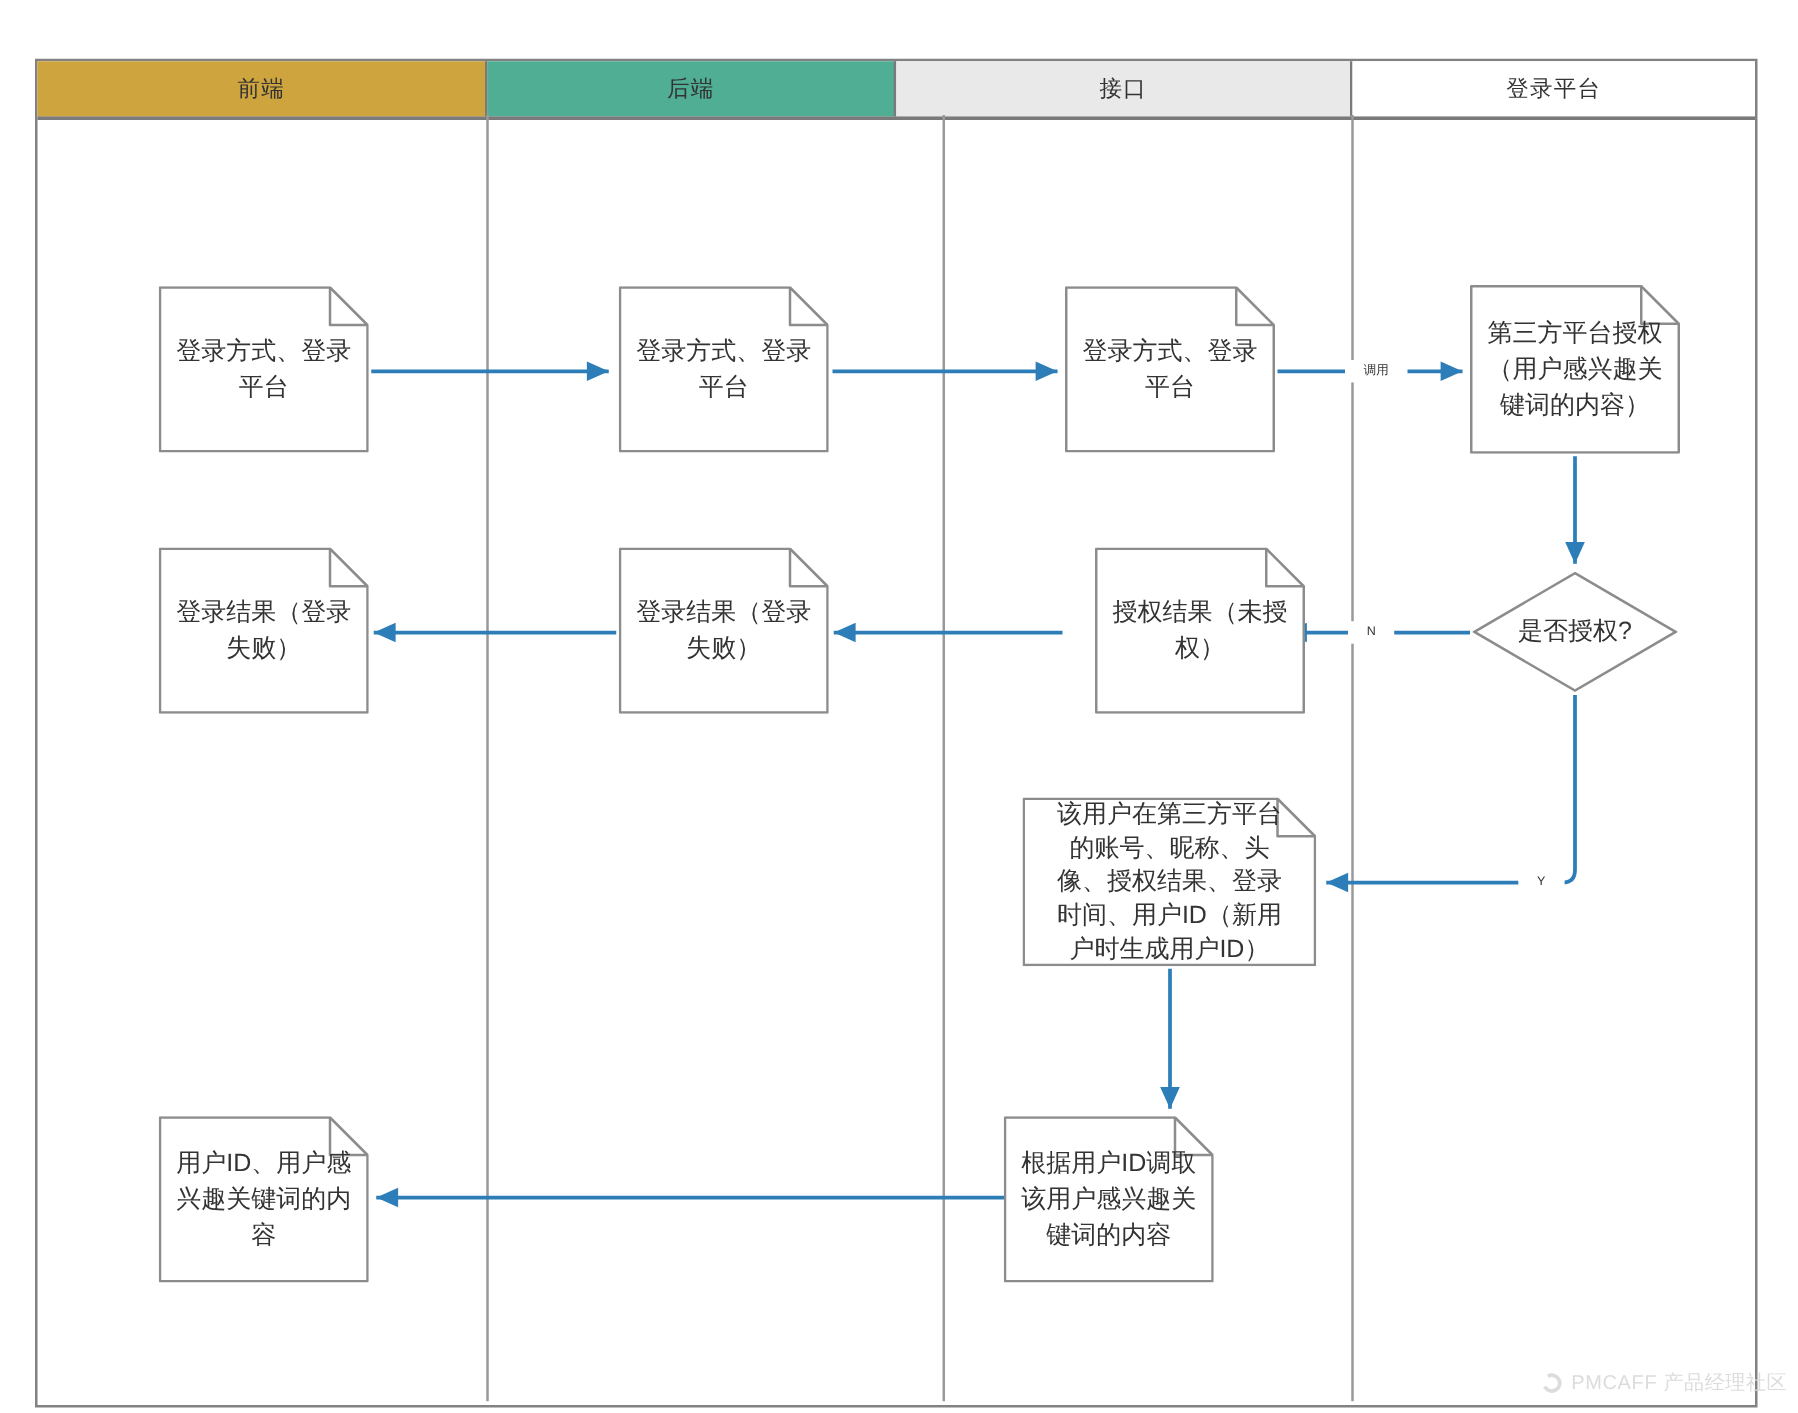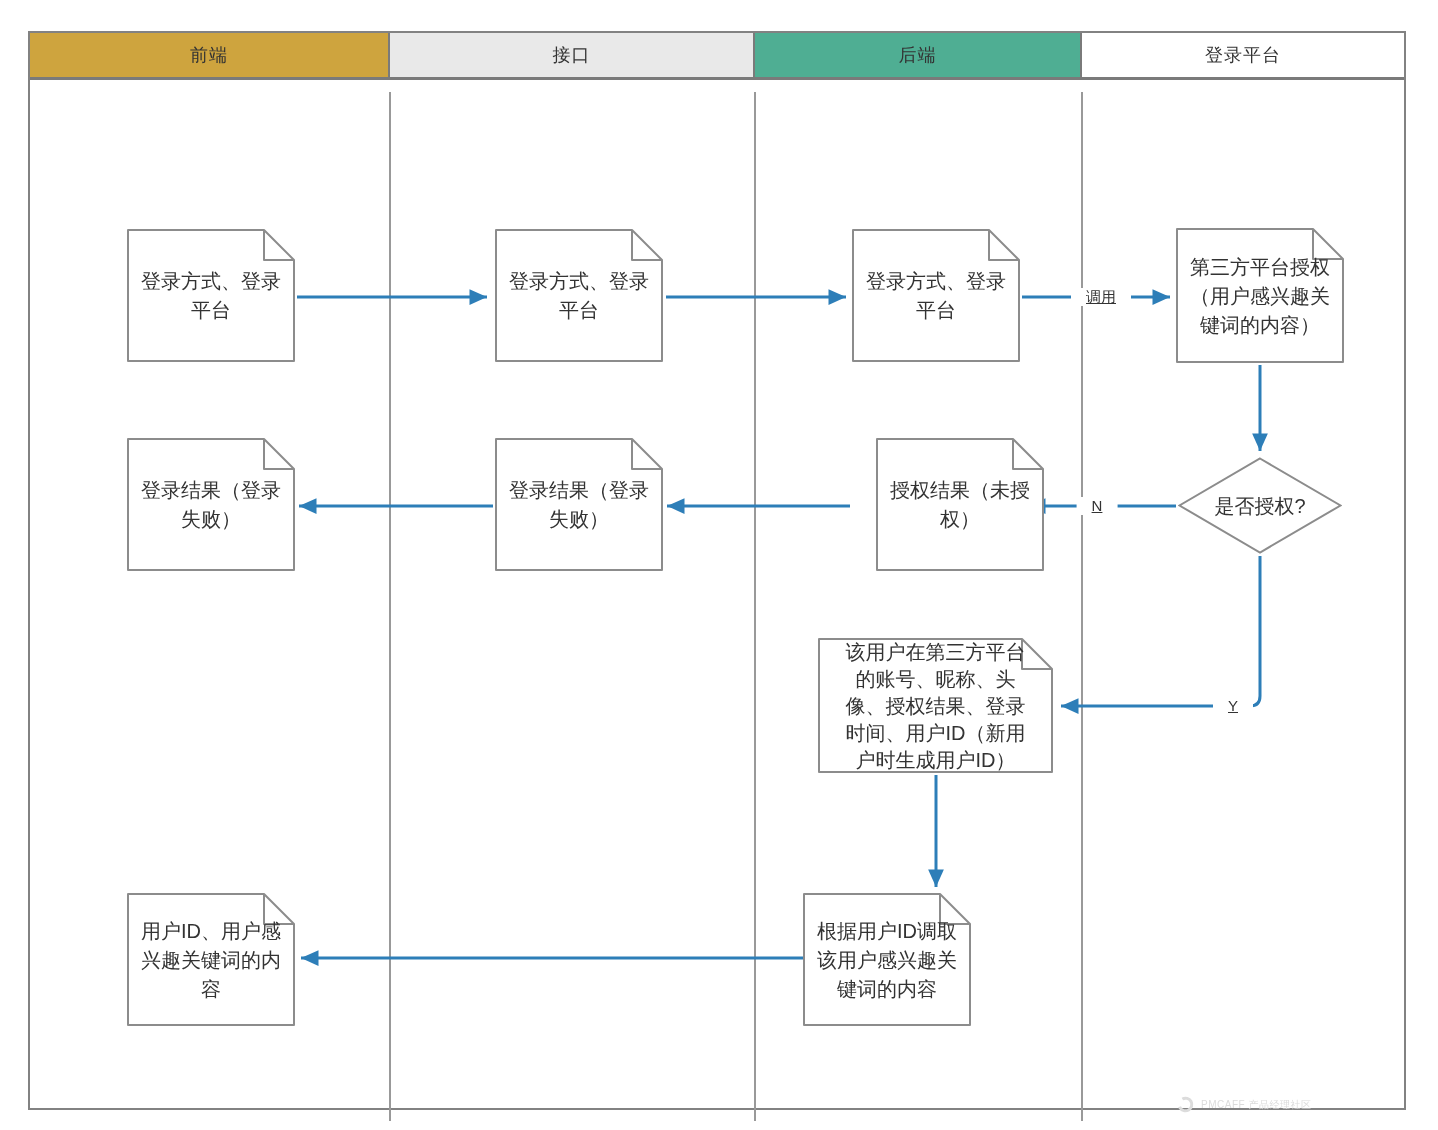--- a/index.html
+++ b/index.html
@@ -3,21 +3,21 @@
 <meta charset="utf-8">
 <style>
   html,body{margin:0;padding:0;background:#ffffff;}
   .canvas{
     position:relative;width:1438px;height:1130px;background:#ffffff;
     font-family:"Liberation Sans","DejaVu Sans",sans-serif;
     overflow:hidden;
   }
   
   .table-frame{
-    position:absolute;left:28px;top:31px;width:1378px;height:1079px;
+    position:absolute;left:28px;top:47px;width:1378px;height:1079px;
     border:2px solid #828282;box-sizing:border-box;background:#ffffff;
   }
   .lane-header-row{
     display:flex;height:44px;border-bottom:3px solid #7a7a7a;box-sizing:content-box;
   }
   .lane-header{
     box-sizing:border-box;height:44px;display:flex;align-items:center;justify-content:center;
     border-right:2px solid #7a7a7a;font-size:18px;letter-spacing:1px;
   }
   .lane-header:last-child{border-right:none;}
@@ -31,43 +31,43 @@
   .node svg{position:absolute;left:0;top:0;display:block;}
   .node-label{
     position:absolute;left:0;right:0;top:50%;transform:translateY(-50%);
     text-align:center;font-size:20px;line-height:29px;padding:0 8px;
   }
   .node--big .node-label{padding:0 19px;line-height:27px;}
   .decision-label{font-size:20px;}
   
   .edge-label{
     position:absolute;z-index:5;transform:translate(-50%,-50%);
-    background:#ffffff;font-size:15px;line-height:18px;padding:0 15px;white-space:nowrap;text-decoration:underline;
+    background:#ffffff;font-size:10px;line-height:18px;padding:0 15px;white-space:nowrap;
   }
   
   .watermark{
-    position:absolute;left:1177px;top:1096px;z-index:6;
-    display:flex;align-items:center;gap:7px;font-size:10px;letter-spacing:0.5px;white-space:nowrap;
+    position:absolute;left:1233px;top:1096px;z-index:6;
+    display:flex;align-items:center;gap:7px;font-size:16px;letter-spacing:0.5px;white-space:nowrap;
   }
 </style>
 </head>
 <body>
 
 <div class="canvas" style="color: rgb(51, 51, 51);">
 
   <div class="table-frame" style="border-color: rgb(130, 130, 130);">
     <div class="lane-header-row" style="border-color: rgb(122, 122, 122);">
       <div class="lane-header lh-1" style="background-color: rgb(206, 164, 62);">
         <span>前端</span>
       </div>
+      <div class="lane-header lh-3" style="background-color: rgb(79, 174, 147);">
+        <span>后端</span>
+      </div>
       <div class="lane-header lh-2" style="background-color: rgb(233, 233, 233);">
         <span>接口</span>
-      </div>
-      <div class="lane-header lh-3" style="background-color: rgb(79, 174, 147);">
-        <span>后端</span>
       </div>
       <div class="lane-header lh-4" style="background-color: rgb(255, 255, 255);">
         <span>登录平台</span>
       </div>
     </div>
   </div>
 
   <div class="lane-line" style="left: 389px; background-color: rgb(153, 153, 153);"></div>
   <div class="lane-line" style="left: 754px; background-color: rgb(153, 153, 153);"></div>
   <div class="lane-line" style="left: 1081px; background-color: rgb(153, 153, 153);"></div>

